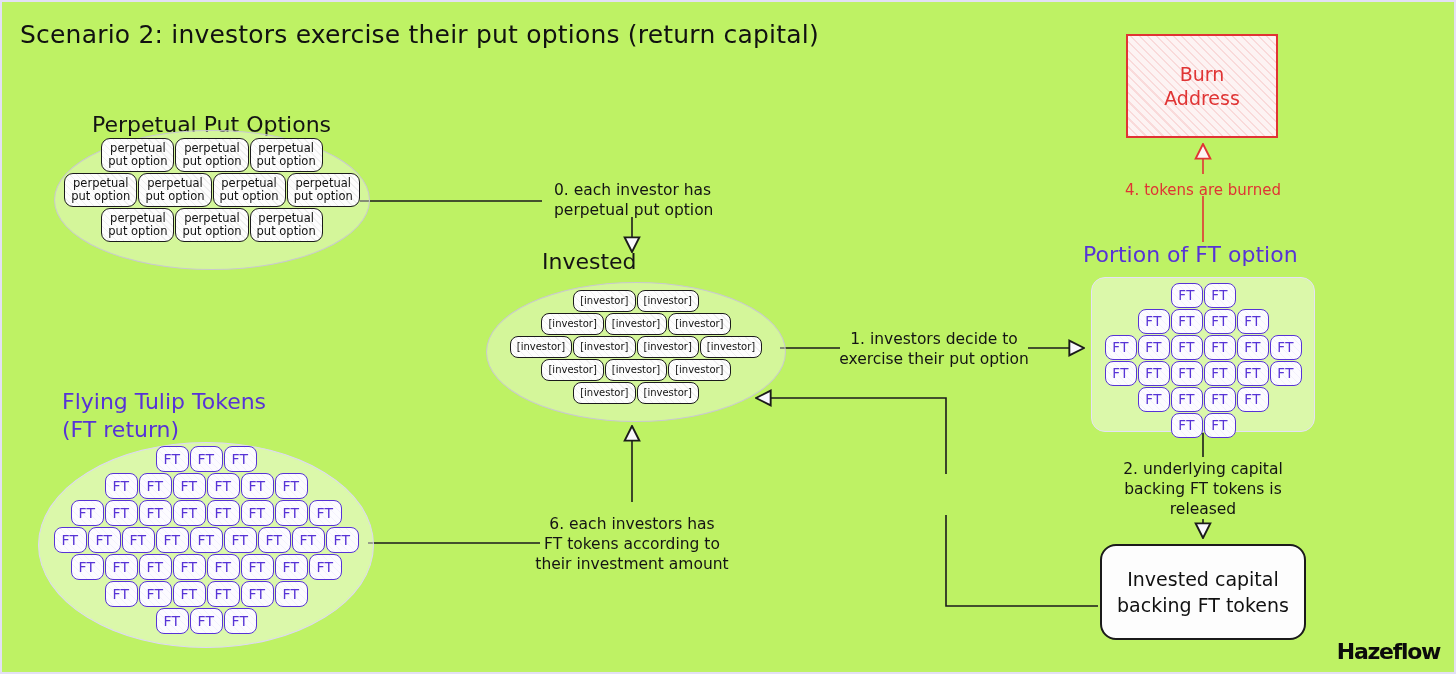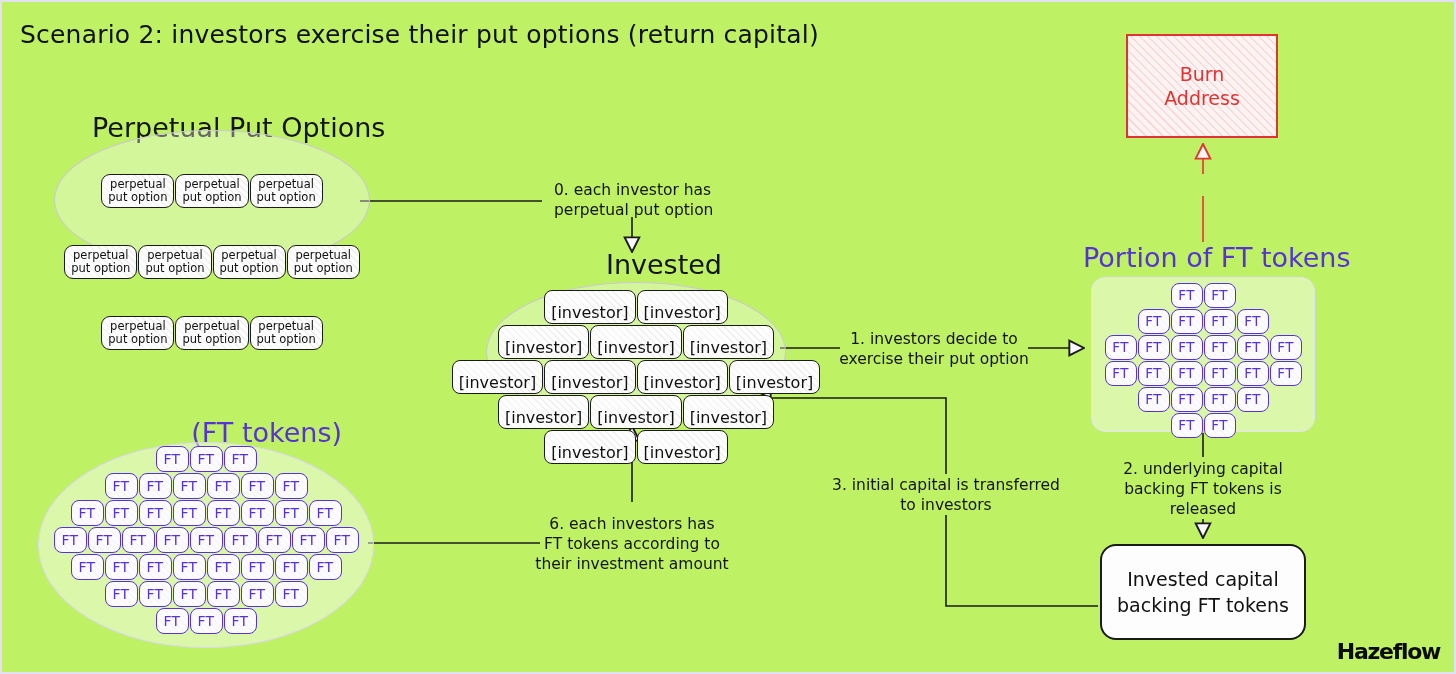--- a/index.html
+++ b/index.html
@@ -32,23 +32,23 @@
   #title {
     left: 18px; top: 18px;
     font-size: 25px;
     color: #111111;
     letter-spacing: .2px;
     white-space: nowrap;
   }
 
   
   .cluster-heading {
-    font-size: 27px;
+    font-size: 22px;
     color: #141414;
-    text-align: right;
+    text-align: left;
     white-space: nowrap;
   }
   .cluster-heading.purple { color: #5733d6; }
 
   
   .ellipse {
     border-radius: 50%;
     box-sizing: border-box;
   }
   .ellipse.grey  { border: 1.6px solid #c9c9cf; background: rgba(255,255,255,0.35); }
@@ -71,33 +71,32 @@
       repeating-linear-gradient(45deg,
         rgba(0,0,0,0.055) 0 1px,
         rgba(0,0,0,0) 1px 5px),
       #fdfdfd;
     padding: 3px 6px 4px 6px;
     font-size: 11.5px;
     line-height: 12.5px;
     color: #111;
     text-align: center;
     white-space: nowrap;
-    margin-top: 36px;
   }
   
   .chip-inv {
     border: 1.6px solid #1b1b1b;
     border-radius: 8px;
     background:
       repeating-linear-gradient(45deg,
         rgba(0,0,0,0.05) 0 1px,
         rgba(0,0,0,0) 1px 5px),
       #fdfdfd;
-    padding: 14px 6px 3px 6px;
-    font-size: 16px;
+    padding: 2px 6px 3px 6px;
+    font-size: 10px;
     line-height: 15px;
     color: #111;
     white-space: nowrap;
   }
   
   .chip-ft {
     border: 1.7px solid #5733d6;
     border-radius: 8px;
     background:
       repeating-linear-gradient(45deg,
@@ -305,21 +304,22 @@
       <div class="chip-inv">[investor]</div>
       <div class="chip-inv">[investor]</div>
       <div class="chip-inv">[investor]</div>
     </div>
     <div class="noderow">
       <div class="chip-inv">[investor]</div>
       <div class="chip-inv">[investor]</div>
     </div>
   </div>
 
-  <div class="abs cluster-heading purple" style="left:60px; top:415px; width:280px;">(FT tokens)</div>
+  <div class="abs cluster-heading purple" style="left:60px; top:387px; width:280px;">Flying Tulip Tokens</div>
+  <div class="abs cluster-heading purple" style="left:60px; top:415px; width:280px;">(FT return)</div>
 
   <div class="abs ellipse lilac" style="left:36px; top:440px; width:336px; height:206px;"></div>
 
   <div class="abs rowwrap" style="left:36px; top:444px; width:336px;">
     <div class="noderow">
       <div class="chip-ft">FT</div>
       <div class="chip-ft">FT</div>
       <div class="chip-ft">FT</div>
     </div>
     <div class="noderow">
@@ -369,21 +369,21 @@
       <div class="chip-ft">FT</div>
       <div class="chip-ft">FT</div>
     </div>
     <div class="noderow">
       <div class="chip-ft">FT</div>
       <div class="chip-ft">FT</div>
       <div class="chip-ft">FT</div>
     </div>
   </div>
 
-  <div class="abs cluster-heading purple" style="left:1081px; top:240px; width:240px;">Portion of FT tokens</div>
+  <div class="abs cluster-heading purple" style="left:1081px; top:240px; width:240px;">Portion of FT option</div>
 
   <div class="abs" id="portion-box"></div>
 
   <div class="abs rowwrap" style="left:1089px; top:281px; width:224px;">
     <div class="noderow">
       <div class="chip-ft small">FT</div>
       <div class="chip-ft small">FT</div>
     </div>
     <div class="noderow">
       <div class="chip-ft small">FT</div>
@@ -448,21 +448,18 @@
     <span>1. investors decide to</span><br>
     <span>exercise their put option</span>
   </div>
 
   <div class="abs edge-label center" style="left:1098px; top:457px; width:206px;">
     <span>2. underlying capital</span><br>
     <span>backing FT tokens is</span><br>
     <span>released</span>
   </div>
 
-  <div class="abs edge-label center" style="left:818px; top:473px; width:252px;">
-    <span>3. initial capital is transferred</span><br>
-    <span>to investors</span>
-  </div>
-
+
+  <div class="abs edge-label red center" style="left:1095px; top:178px; width:212px;">4. tokens are burned</div>
 
   <div class="abs" id="logo">Hazeflow</div>
 
 </div>
 
 </body></html>

